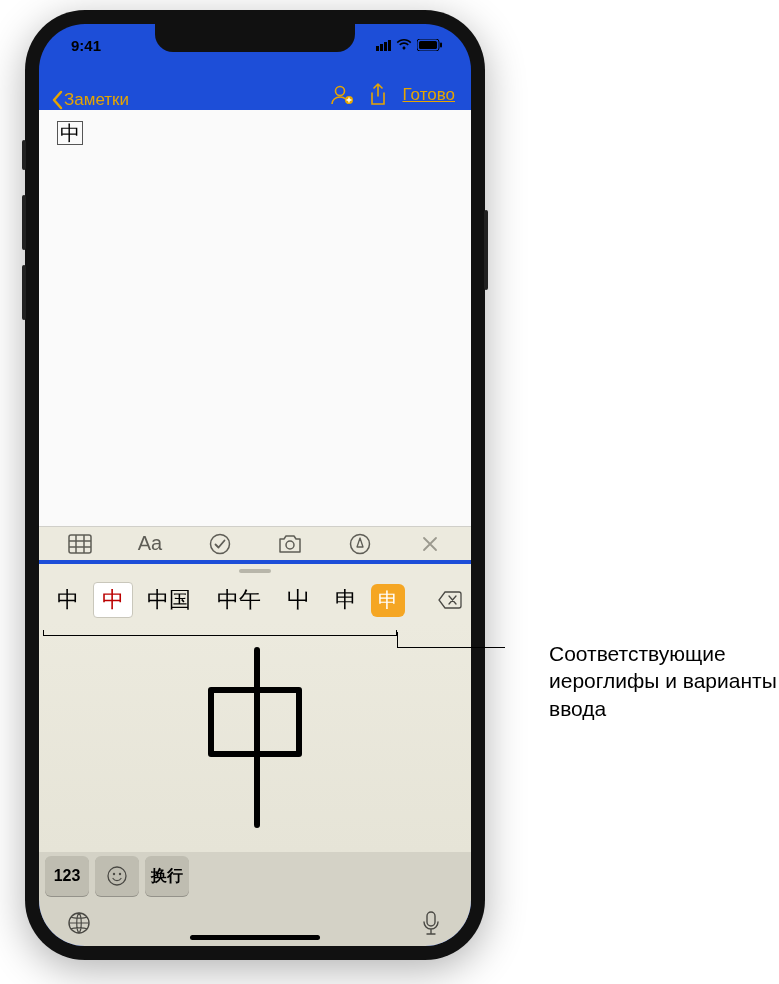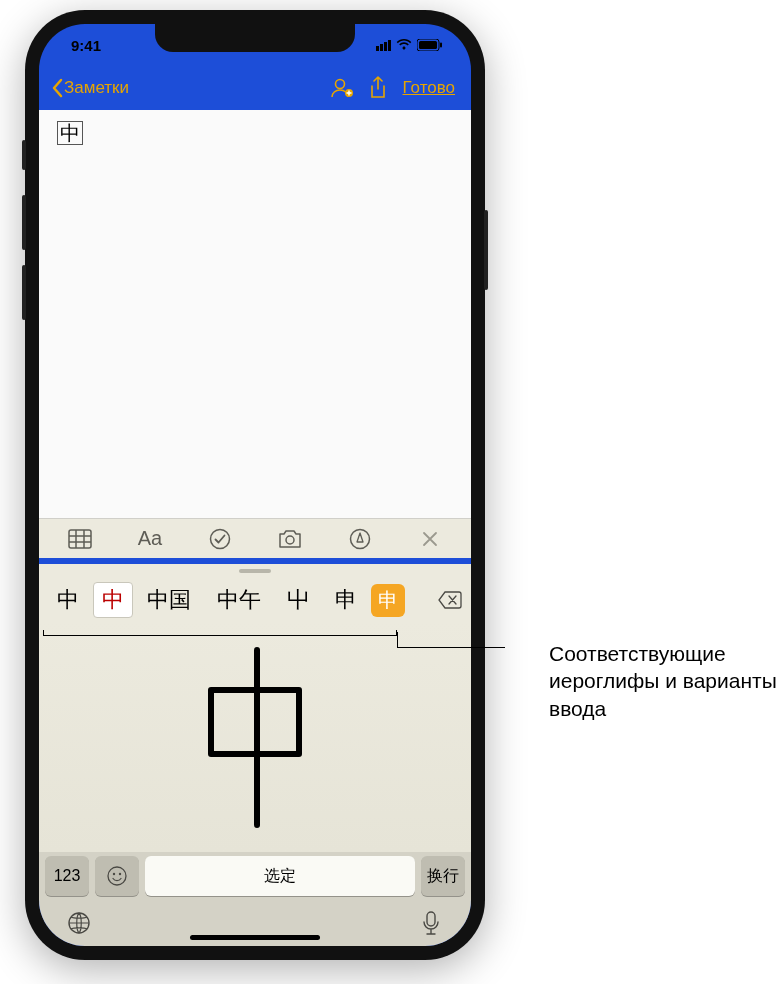--- a/index.html
+++ b/index.html
@@ -64,21 +64,21 @@
   .status-right { display: flex; align-items: center; gap: 5px; }
   .signal { display: flex; align-items: flex-end; gap: 1px; }
   .signal i { width: 3px; background:#000; display:block; }
   .signal i:nth-child(1){height:5px} .signal i:nth-child(2){height:7px}
   .signal i:nth-child(3){height:9px} .signal i:nth-child(4){height:11px}
   .wifi svg, .batt svg { display:block; }
 
   .nav-bar {
     height: 44px;
     display: flex;
-    align-items: center;
+    align-items: flex-end;
     padding: 0 12px;
     gap: 6px;
     color: #e6a500;
     font-size: 17px;
   }
   .nav-back { display:flex; align-items:center; gap:1px; flex:0 0 auto;}
   .nav-spacer { flex:1; }
   .nav-icon { width:30px; height:30px; display:flex; align-items:center; justify-content:center;text-decoration:underline; }
 
   .note-body {
@@ -89,23 +89,23 @@
   }
   .note-char {
     display:inline-block;
     border: 1.5px solid #555;
     padding: 1px 2px;
     font-size: 20px;
     line-height: 1;
   }
 
   .toolbar {
-    height: 46px;
+    height: 38px;
     border-top: 1px solid #d0cfc9;
-    border-bottom: 6px solid #1d4ed8;
+    border-bottom: 4px solid #1d4ed8;
     background: #eceade;
     display: flex;
     align-items: center;
     justify-content: space-around;
     padding: 0 6px;
   }
   .tool-btn { width:44px; height:38px; display:flex; align-items:center; justify-content:center; color:#5e5d56;}
   .tool-btn svg { stroke:#5e5d56; }
 
   .drag-handle {
@@ -162,21 +162,21 @@
   }
   .key {
     height: 40px;
     background:#fafaf5;
     border-radius: 6px;
     box-shadow: 0 1px 0 rgba(0,0,0,0.3);
     display:flex; align-items:center; justify-content:center;
     font-size:16px;
     color:#000;
   }
-  .key.muted { background:#bfbdb1; }
+  .key.muted { background:#bfbdb1;font-weight:bold; }
   .key.num{width:44px;} .key.emoji{width:44px;}
   .key.space{flex:1;} .key.ret{width:44px;}
 
   .bottom-row {
     height: 46px;
     background:#d4d2c6;
     display:flex; align-items:center; justify-content:space-between;
     padding: 0 26px;
   }
   .globe, .mic { width:28px; height:28px; display:flex; align-items:center; justify-content:center; color:#4a4944;}
@@ -353,23 +353,20 @@
           <span>123</span>
         </div>
       <div class="key muted emoji">
         <svg width="22" height="22" viewBox="0 0 22 22">
             <circle cx="11" cy="11" r="9" fill="none" stroke="#4a4944" stroke-width="1.3"></circle>
             <circle cx="8" cy="9" r="1.2" fill="#4a4944"></circle>
             <circle cx="14" cy="9" r="1.2" fill="#4a4944"></circle>
             <path d="M7 13.5c1 1.5 2.5 2.2 4 2.2s3-.7 4-2.2" fill="none" stroke="#4a4944" stroke-width="1.3" stroke-linecap="round"></path>
           </svg>
       </div>
-      <div class="key space">
-          <span>选定</span>
-        </div>
       <div class="key muted ret">
           <span>换行</span>
         </div>
     </div>
 
     <div class="bottom-row">
       <div class="globe">
         <svg width="24" height="24" viewBox="0 0 24 24">
             <circle cx="12" cy="12" r="10" fill="none" stroke="#4a4944" stroke-width="1.4"></circle>
             <path d="M2 12h20M12 2c3 3 3 17 0 20M12 2c-3 3-3 17 0 20M4 6c2.5 1.5 13.5 1.5 16 0M4 18c2.5-1.5 13.5-1.5 16 0" fill="none" stroke="#4a4944" stroke-width="1.2"></path>

